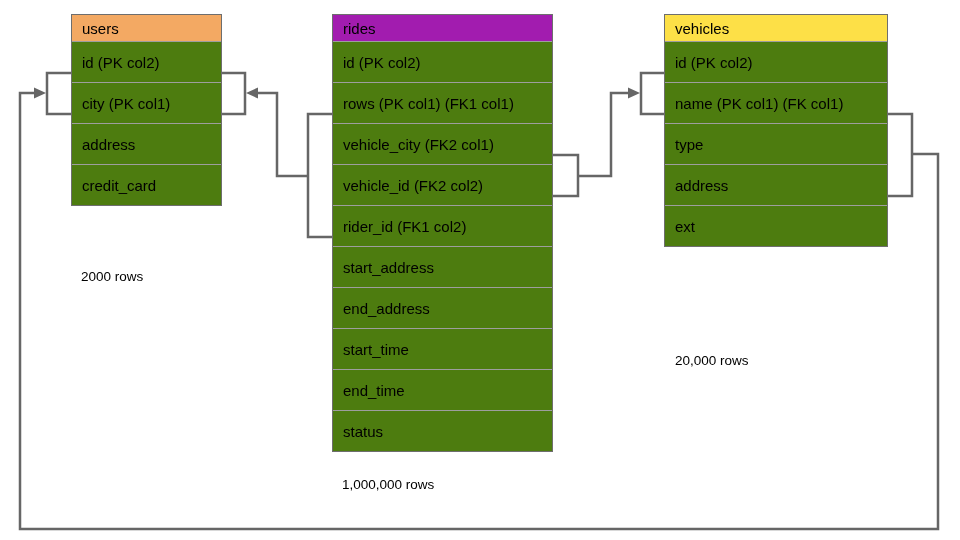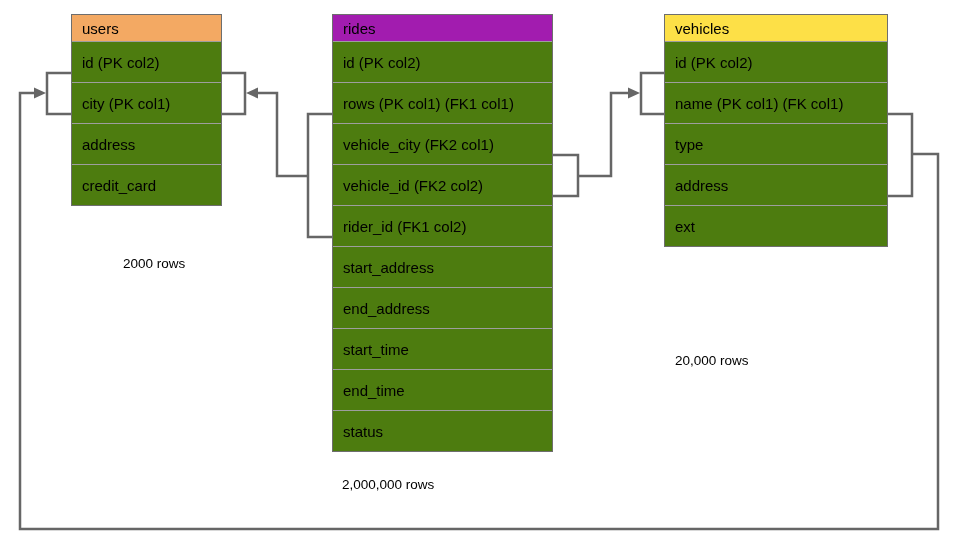--- a/index.html
+++ b/index.html
@@ -58,36 +58,36 @@
     </g>
   </svg>
 
   <div class="table" style="left:71px; top:14px; width:151px;">
     <div class="thead" style="background-color: rgb(243, 169, 99);">users</div>
     <div class="trow">id (PK col2)</div>
     <div class="trow">city (PK col1)</div>
     <div class="trow">address</div>
     <div class="trow">credit_card</div>
   </div>
-  <div class="rowcount" style="left:81px; top:256px;margin-left:42px;">2000 rows</div>
+  <div class="rowcount" style="left:81px; top:269px;">2000 rows</div>
 
   <div class="table" style="left:332px; top:14px; width:221px;">
     <div class="thead" style="background-color: #a21caf;">rides</div>
     <div class="trow">id (PK col2)</div>
     <div class="trow">rows (PK col1) (FK1 col1)</div>
     <div class="trow">vehicle_city (FK2 col1)</div>
     <div class="trow">vehicle_id (FK2 col2)</div>
     <div class="trow">rider_id (FK1 col2)</div>
     <div class="trow">start_address</div>
     <div class="trow">end_address</div>
     <div class="trow">start_time</div>
     <div class="trow">end_time</div>
     <div class="trow">status</div>
   </div>
-  <div class="rowcount" style="left:342px; top:477px;">2,000,000 rows</div>
+  <div class="rowcount" style="left:342px; top:477px;">1,000,000 rows</div>
 
   <div class="table" style="left:664px; top:14px; width:224px;">
     <div class="thead" style="background-color: #fde047;">vehicles</div>
     <div class="trow">id (PK col2)</div>
     <div class="trow">name (PK col1) (FK col1)</div>
     <div class="trow">type</div>
     <div class="trow">address</div>
     <div class="trow">ext</div>
   </div>
   <div class="rowcount" style="left:675px; top:353px;">20,000 rows</div>

